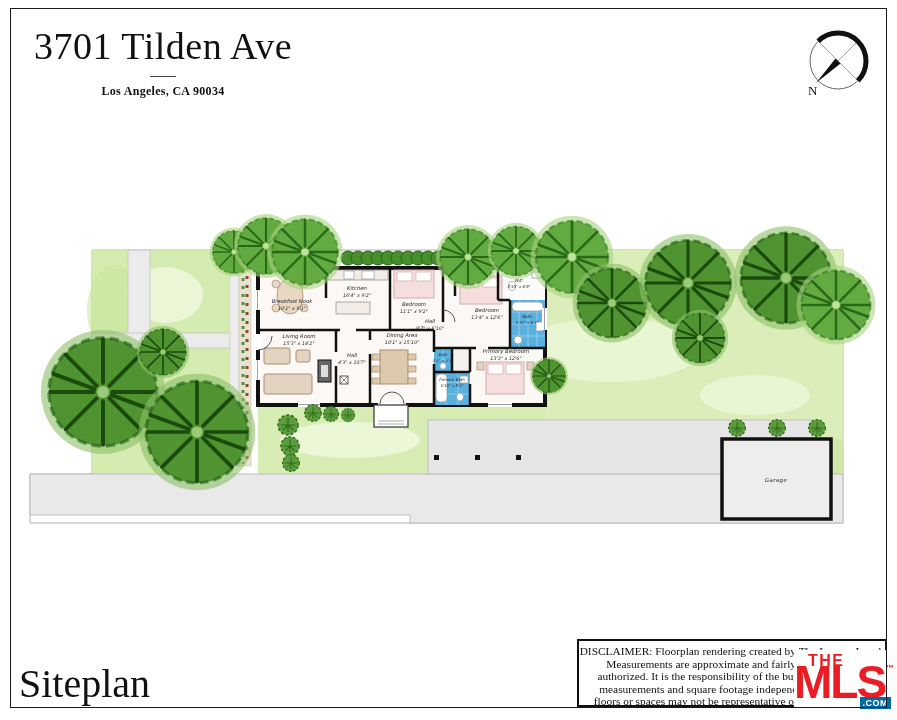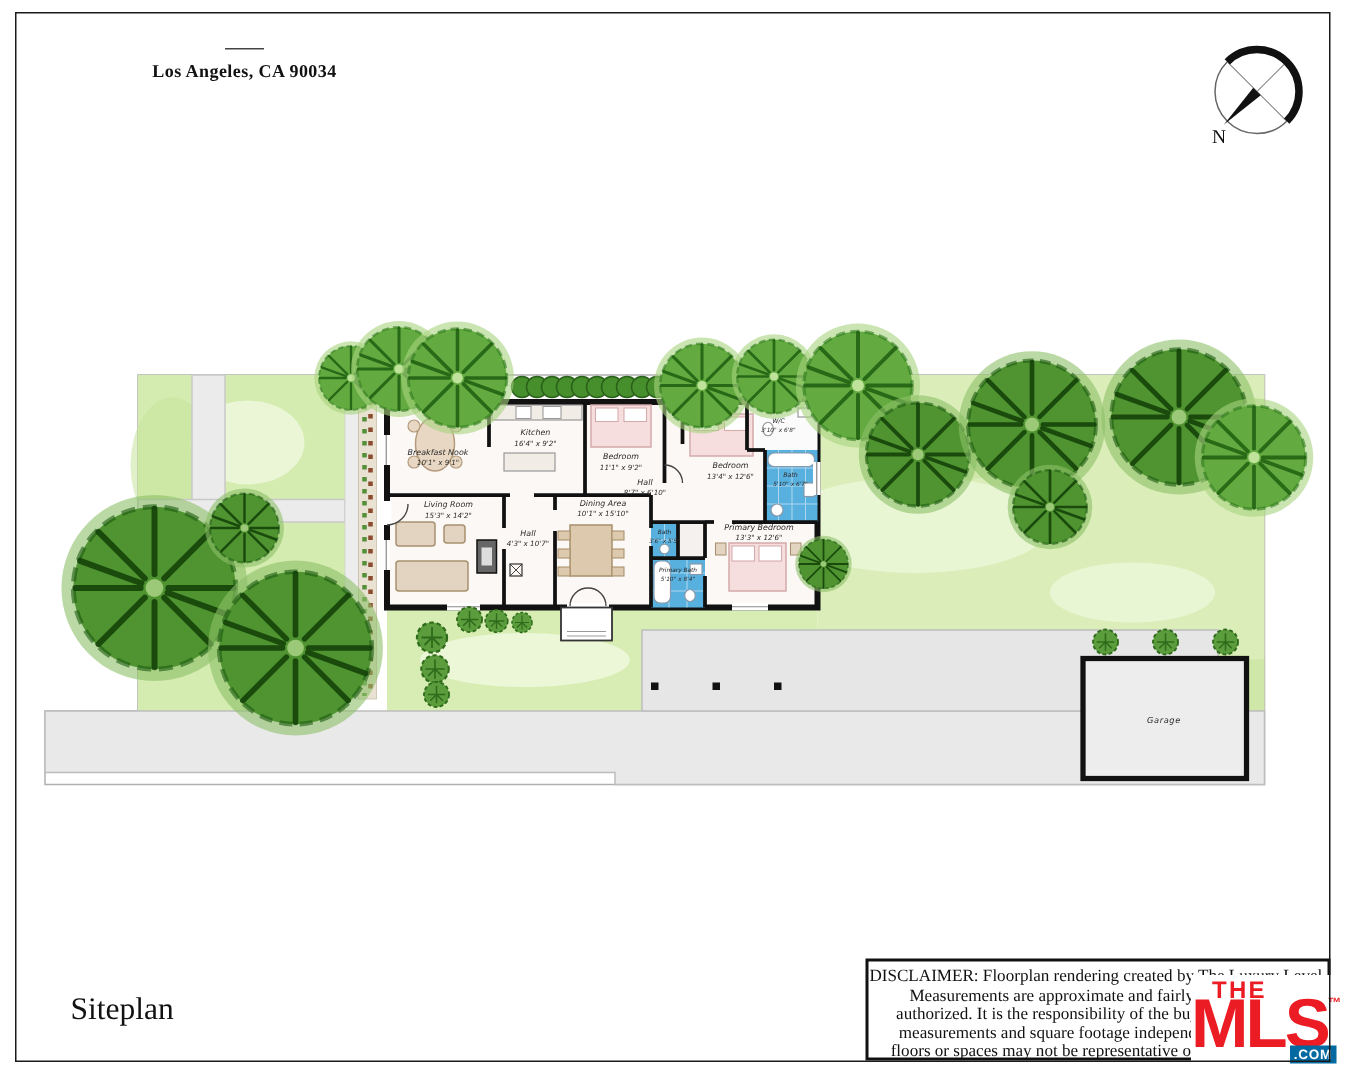--- a/index.html
+++ b/index.html
@@ -8,21 +8,21 @@
        font-family:"Liberation Serif",serif;overflow:hidden;color:#111}
   .frame{position:absolute;left:10px;top:8px;width:877px;height:700px;
          border:1.5px solid #1a1a1a;pointer-events:none;z-index:6}
   .plan-svg{position:absolute;left:0;top:0}
   .header{position:absolute;left:24px;top:24px;width:278px;text-align:center;z-index:2}
   .title{font-size:38px;font-weight:400;margin:0;letter-spacing:.5px}
   .title-divider{width:26px;border:none;border-top:1.5px solid #444;margin:8px auto 7px}
   .subtitle{font-size:12px;font-weight:700;margin:0;letter-spacing:.3px}
   .compass{position:absolute;left:798px;top:20px;z-index:2}
   .compass-n{font-size:13px;font-family:"Liberation Serif",serif}
-  .siteplan-title{position:absolute;left:47px;top:660px;font-size:21px;z-index:2}
+  .siteplan-title{position:absolute;left:19px;top:660px;font-size:40px;z-index:2}
   .disclaimer{position:absolute;left:577px;top:639px;width:310px;height:68px;
               border:2px solid #111;background:#fff;text-align:center;
               font-size:11.4px;line-height:12.6px;padding-top:4px;z-index:3}
   .mls-logo{position:absolute;left:794px;top:650px;width:98px;height:62px;background:#fff;
             font-family:"Liberation Sans",sans-serif;font-weight:bold;
             color:#ec1c24;z-index:5}
   .mls-the{font-size:16px;letter-spacing:1.5px;margin:2px 0 -7px 14px}
   .mls-word{font-size:46px;line-height:.85;letter-spacing:-2px}
   .mls-tm{font-size:9px;vertical-align:top}
   .mls-com{position:absolute;right:1px;bottom:3px;background:#0369a1;color:#fff;
@@ -325,20 +325,21 @@
     <text class="rlab rsmd" x="452" y="381">Primary Bath</text>
     <text class="rlab rsmd" x="452" y="387">5'10" x 8'4"</text>
     <text class="rlab rname" x="506" y="353">Primary Bedroom</text>
     <text class="rlab rdims" x="506" y="360">13'3" x 12'6"</text>
   </g>
 </svg>
 
 <div class="frame"></div>
 
 <div class="header">
+  <h1 class="title">3701 Tilden Ave</h1>
   <hr class="title-divider">
   <p class="subtitle">Los Angeles, CA 90034</p>
 </div>
 
 <svg class="compass" width="90" height="85" viewBox="0 0 90 85">
   <circle cx="40" cy="41" r="28" fill="none" stroke="#666" stroke-width="1"></circle>
   <line x1="20.2" y1="21.2" x2="59.8" y2="60.8" stroke="#888" stroke-width="0.8"></line>
   <line x1="20.2" y1="60.8" x2="59.8" y2="21.2" stroke="#888" stroke-width="0.8"></line>
   <path d="M20.2,21.2 A28 28 0 0 1 59.8,60.8" fill="none" stroke="#111" stroke-width="5"></path>
   <polygon points="18,63 42.5,43.5 37.5,38.5" fill="#111"></polygon>

